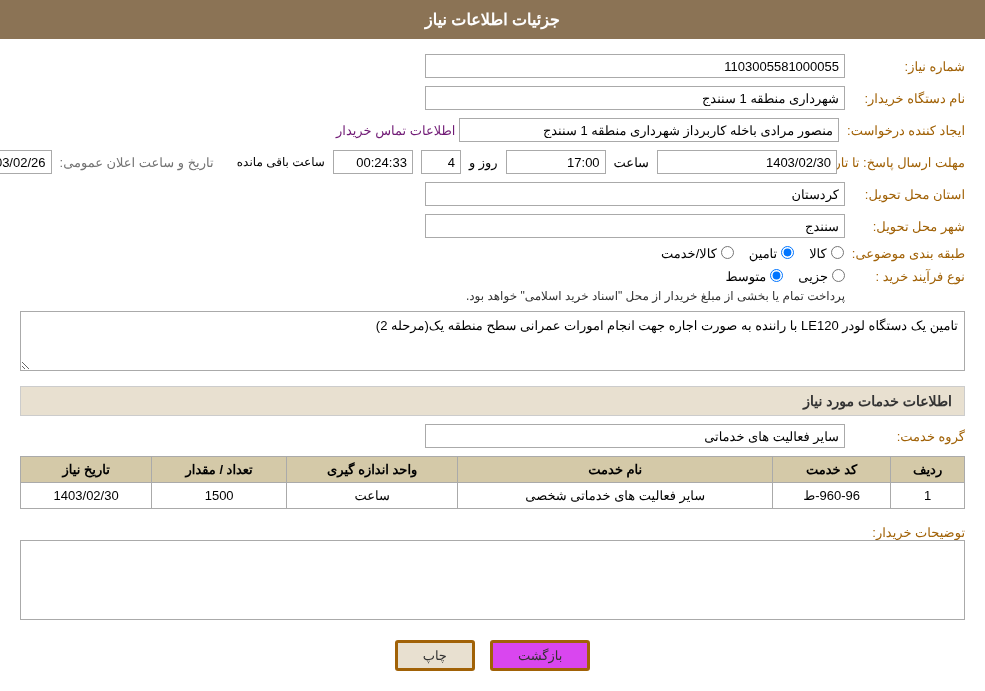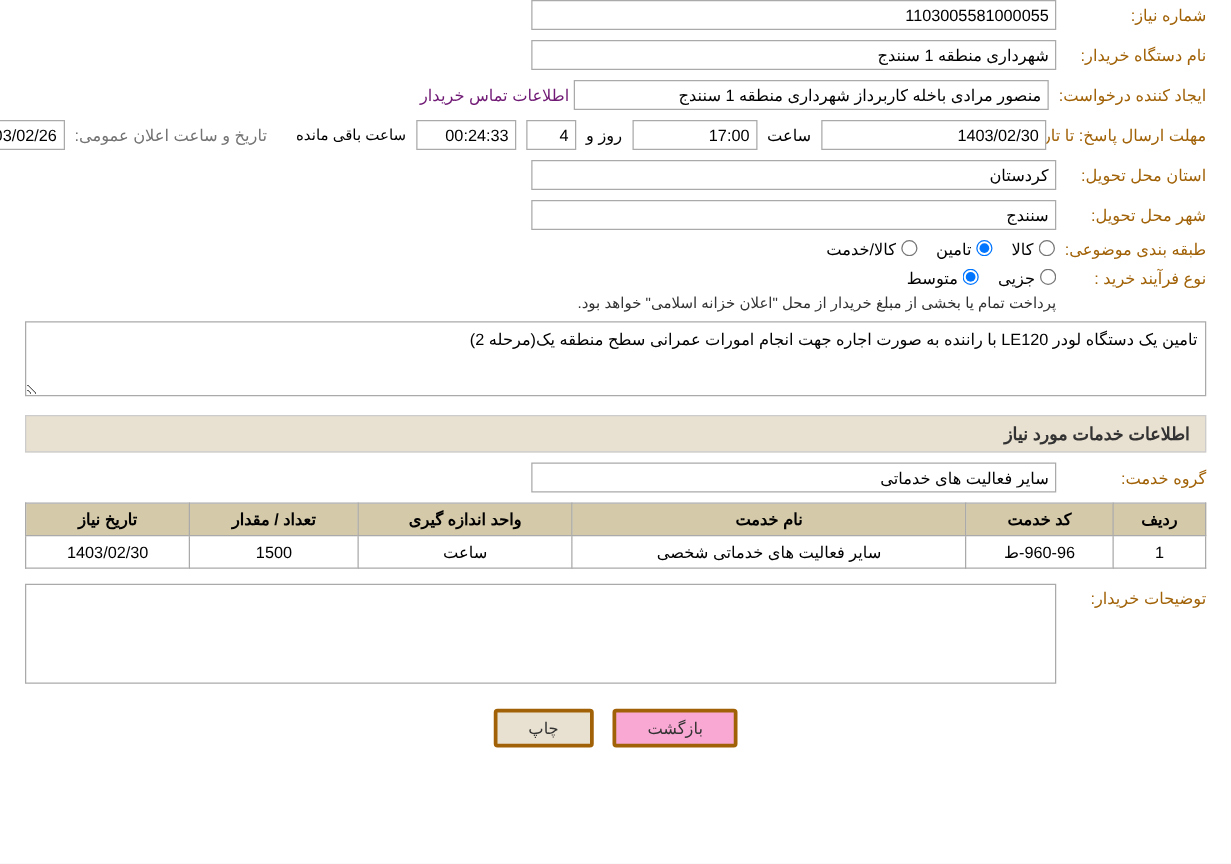--- a/index.html
+++ b/index.html
@@ -141,40 +141,43 @@
       font-family: Tahoma, Arial, sans-serif;
       cursor: pointer;
       border: 3px solid #a16207;
       border-radius: 3px;
     }
     .btn-print {
       background: #e8e0d0;
       color: #333;
     }
     .btn-back {
-      background: #f9a8d4;
+      background: #d946ef;
       color: #333;
     }
     .watermark-container {
       position: relative;
     }
     .time-remain-label {
       font-size: 12px;
       white-space: nowrap;
     }
     .notice-text {
       font-size: 12px;
       color: #333;
     }
   </style>
 </head>
 <body>
 
 <div class="page-wrapper">
 
+  <div class="header-bar">
+    <span>جزئیات اطلاعات نیاز</span>
+  </div>
 
   <div class="content-area">
 
     <div class="form-row">
       <span class="label">شماره نیاز:</span>
       <input class="input-box wide-input" type="text" readonly="" value="1103005581000055" style="">
 
     </div>
 
     <div class="form-row">
@@ -238,21 +241,21 @@
           <label class="radio-label">
             <input type="radio" name="process" style="">
             <span>جزیی</span>
           </label>
           <label class="radio-label">
             <input type="radio" name="process" checked="" style="">
             <span>متوسط</span>
           </label>
         </div>
         <div style="margin-top:4px;">
-          <span class="notice-text">پرداخت تمام یا بخشی از مبلغ خریدار از محل "اعلان خزانه اسلامی" خواهد بود.</span>
+          <span class="notice-text">پرداخت تمام یا بخشی از مبلغ خریدار از محل "اسناد خرید اسلامی" خواهد بود.</span>
         </div>
       </div>
     </div>
 
     <div class="form-row">
       <div class="watermark-container" style="width:100%; position:relative;">
         <textarea class="description-box" readonly="" style="">تامین یک دستگاه لودر LE120 با راننده به صورت اجاره جهت انجام امورات عمرانی سطح منطقه یک(مرحله 2)</textarea>
       </div>
     </div>
 
@@ -281,21 +284,21 @@
       <td>1</td>
       <td>960-96-ط</td>
       <td>سایر فعالیت های خدماتی شخصی</td>
       <td>ساعت</td>
       <td>1500</td>
       <td>1403/02/30</td>
     </tr>
         </tbody>
     </table>
 
-    <div class="form-row" style="align-items:flex-start; margin-top:12px;">
+    <div class="form-row" style="align-items:flex-start; margin-top:12px;flex-direction:column;">
       <span class="label" style="padding-top:4px;">توضیحات خریدار:</span>
       <textarea class="notes-box" readonly="" style=""></textarea>
     </div>
 
   </div>
 
   <div class="button-bar">
     <button class="btn btn-back">بازگشت</button>
     <button class="btn btn-print">چاپ</button>
   </div>

